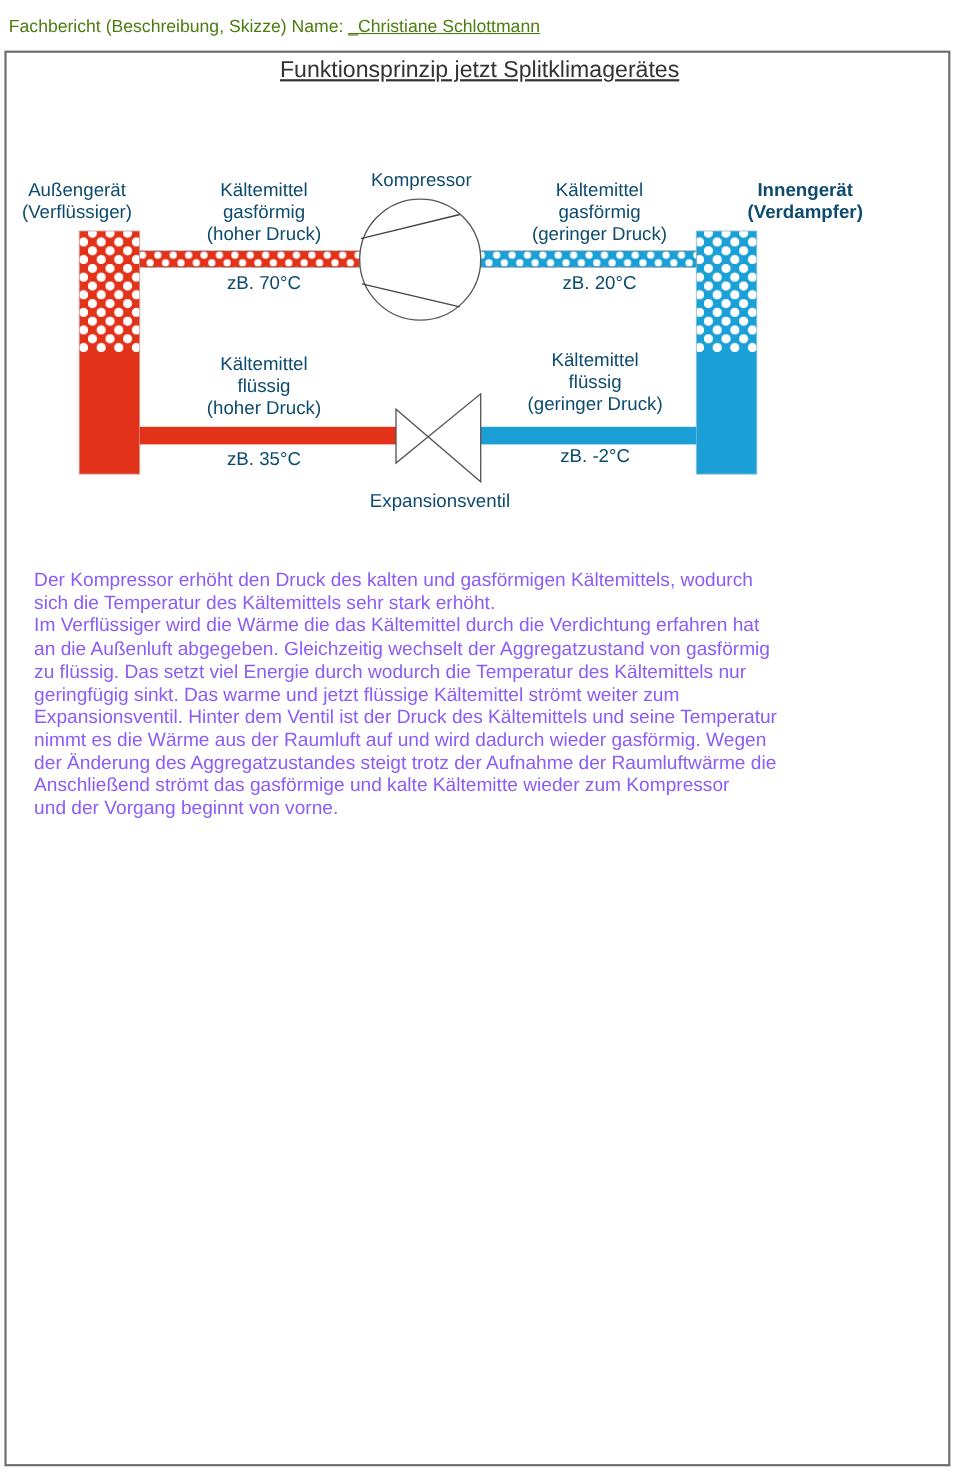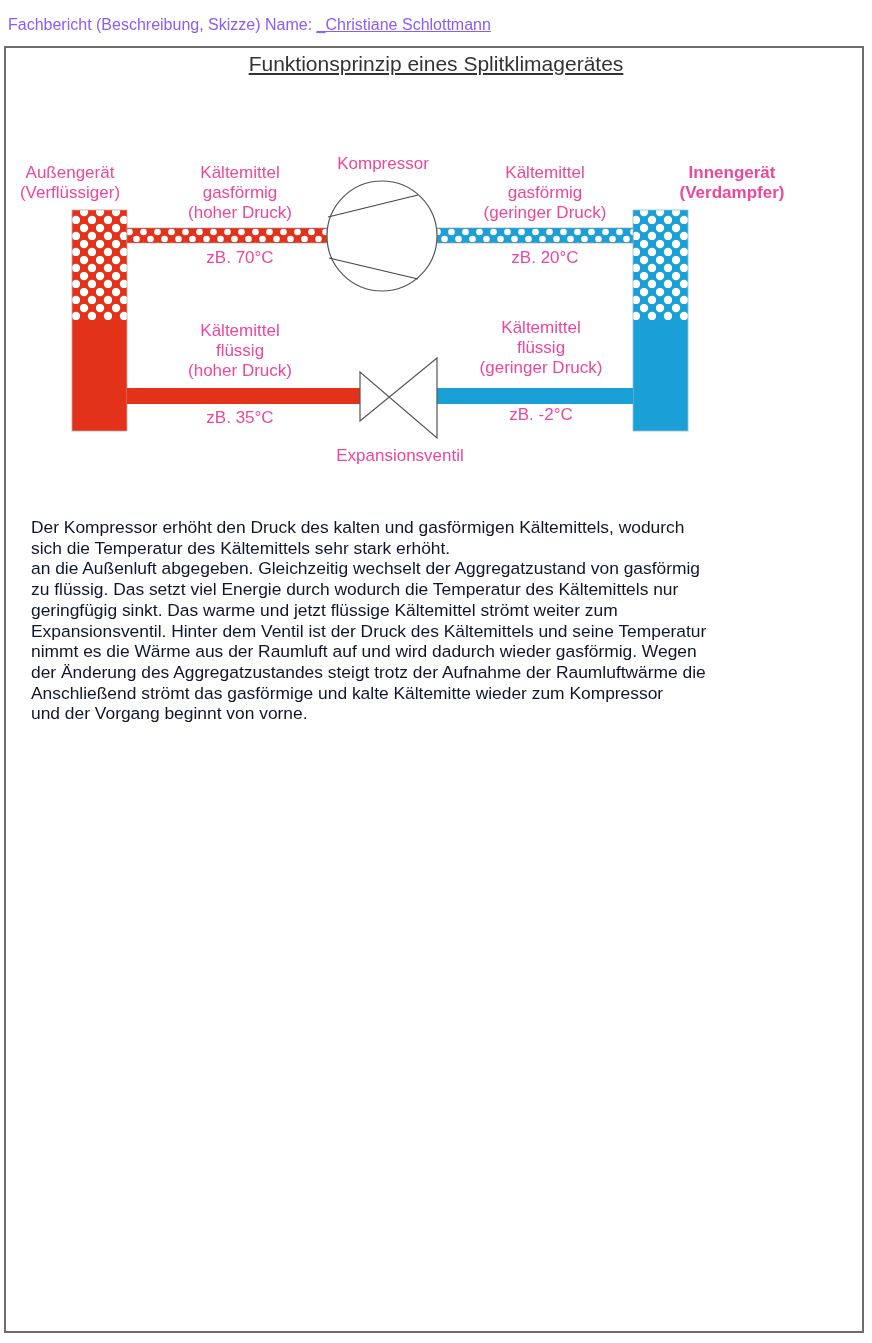--- a/index.html
+++ b/index.html
@@ -1,39 +1,39 @@
 <!DOCTYPE html>
 <html><head>
   <meta charset="utf-8">
   <style>
     html, body { margin: 0; padding: 0; background: #ffffff; }
     body { width: 872px; height: 1343px; position: relative; overflow: hidden;
            font-family: "Liberation Sans", sans-serif; color: #2a2a2a; }
-    .header { position: absolute; left: 8px; top: 16px; font-size: 16px; color: #8b5cf6; white-space: nowrap; }
+    .header { position: absolute; left: 8px; top: 16px; font-size: 16px; color: #4d7c0f; white-space: nowrap; }
     .header .name { text-decoration: underline; }
     .frame { position: absolute; left: 4px; top: 46px; width: 860px; height: 1287px;
              border: 2px solid #6d6d6d; box-sizing: border-box; }
     .title { position: absolute; left: 0; width: 872px; top: 52px; text-align: center;
              font-size: 21px; text-decoration: underline; color: #333; }
     svg.diagram { position: absolute; left: 0; top: 0; }
-    .lbl { position: absolute; font-size: 17px; text-align: center; line-height: 20px; color: #ec4899; white-space: nowrap; }
+    .lbl { position: absolute; font-size: 17px; text-align: center; line-height: 20px; color: #0c4a6e; white-space: nowrap; }
     .body-text { position: absolute; left: 31px; top: 517px; width: 810px; font-size: 17.4px;
-                 line-height: 20.7px; color: #0f172a; }
+                 line-height: 20.7px; color: #8b5cf6; }
     .body-text p { margin: 0; }
   </style>
 </head>
 <body>
 
 <div class="header">
   <span>Fachbericht (Beschreibung, Skizze) Name: </span><span class="name">_Christiane Schlottmann</span>
 </div>
 
 <div class="frame"></div>
 
-<div class="title">Funktionsprinzip eines Splitklimagerätes</div>
+<div class="title">Funktionsprinzip jetzt Splitklimagerätes</div>
 
 <svg class="diagram" width="872" height="480">
   <defs>
     <pattern id="dotsHot" x="0" y="0" width="16" height="16" patternUnits="userSpaceOnUse">
       <rect width="16" height="16" fill="#e2321a"></rect>
       <circle cx="4" cy="4" r="4.2" fill="#fff"></circle>
       <circle cx="12" cy="12" r="4.2" fill="#fff"></circle>
     </pattern>
     <pattern id="dotsCold" x="0" y="0" width="16" height="16" patternUnits="userSpaceOnUse">
       <rect width="16" height="16" fill="#1aa0d6"></rect>
@@ -119,20 +119,21 @@
   <div>flüssig</div>
   <div>(geringer Druck)</div>
 </div>
 <div class="lbl" style="left:466px; top:405px; width:150px;">zB. -2°C</div>
 
 <div class="lbl" style="left:310px; top:446px; width:180px;">Expansionsventil</div>
 
 <div class="body-text">
   <p>Der Kompressor erhöht den Druck des kalten und gasförmigen Kältemittels, wodurch</p>
   <p>sich die Temperatur des Kältemittels sehr stark erhöht.</p>
+  <p>Im Verflüssiger wird die Wärme die das Kältemittel durch die Verdichtung erfahren hat</p>
   <p>an die Außenluft abgegeben. Gleichzeitig wechselt der Aggregatzustand von gasförmig</p>
   <p>zu flüssig. Das setzt viel Energie durch wodurch die Temperatur des Kältemittels nur</p>
   <p>geringfügig sinkt. Das warme und jetzt flüssige Kältemittel strömt weiter zum</p>
   <p>Expansionsventil. Hinter dem Ventil ist der Druck des Kältemittels und seine Temperatur</p>
   <p>nimmt es die Wärme aus der Raumluft auf und wird dadurch wieder gasförmig. Wegen</p>
   <p>der Änderung des Aggregatzustandes steigt trotz der Aufnahme der Raumluftwärme die</p>
   <p>Anschließend strömt das gasförmige und kalte Kältemitte wieder zum Kompressor</p>
   <p>und der Vorgang beginnt von vorne.</p>
 </div>
 

